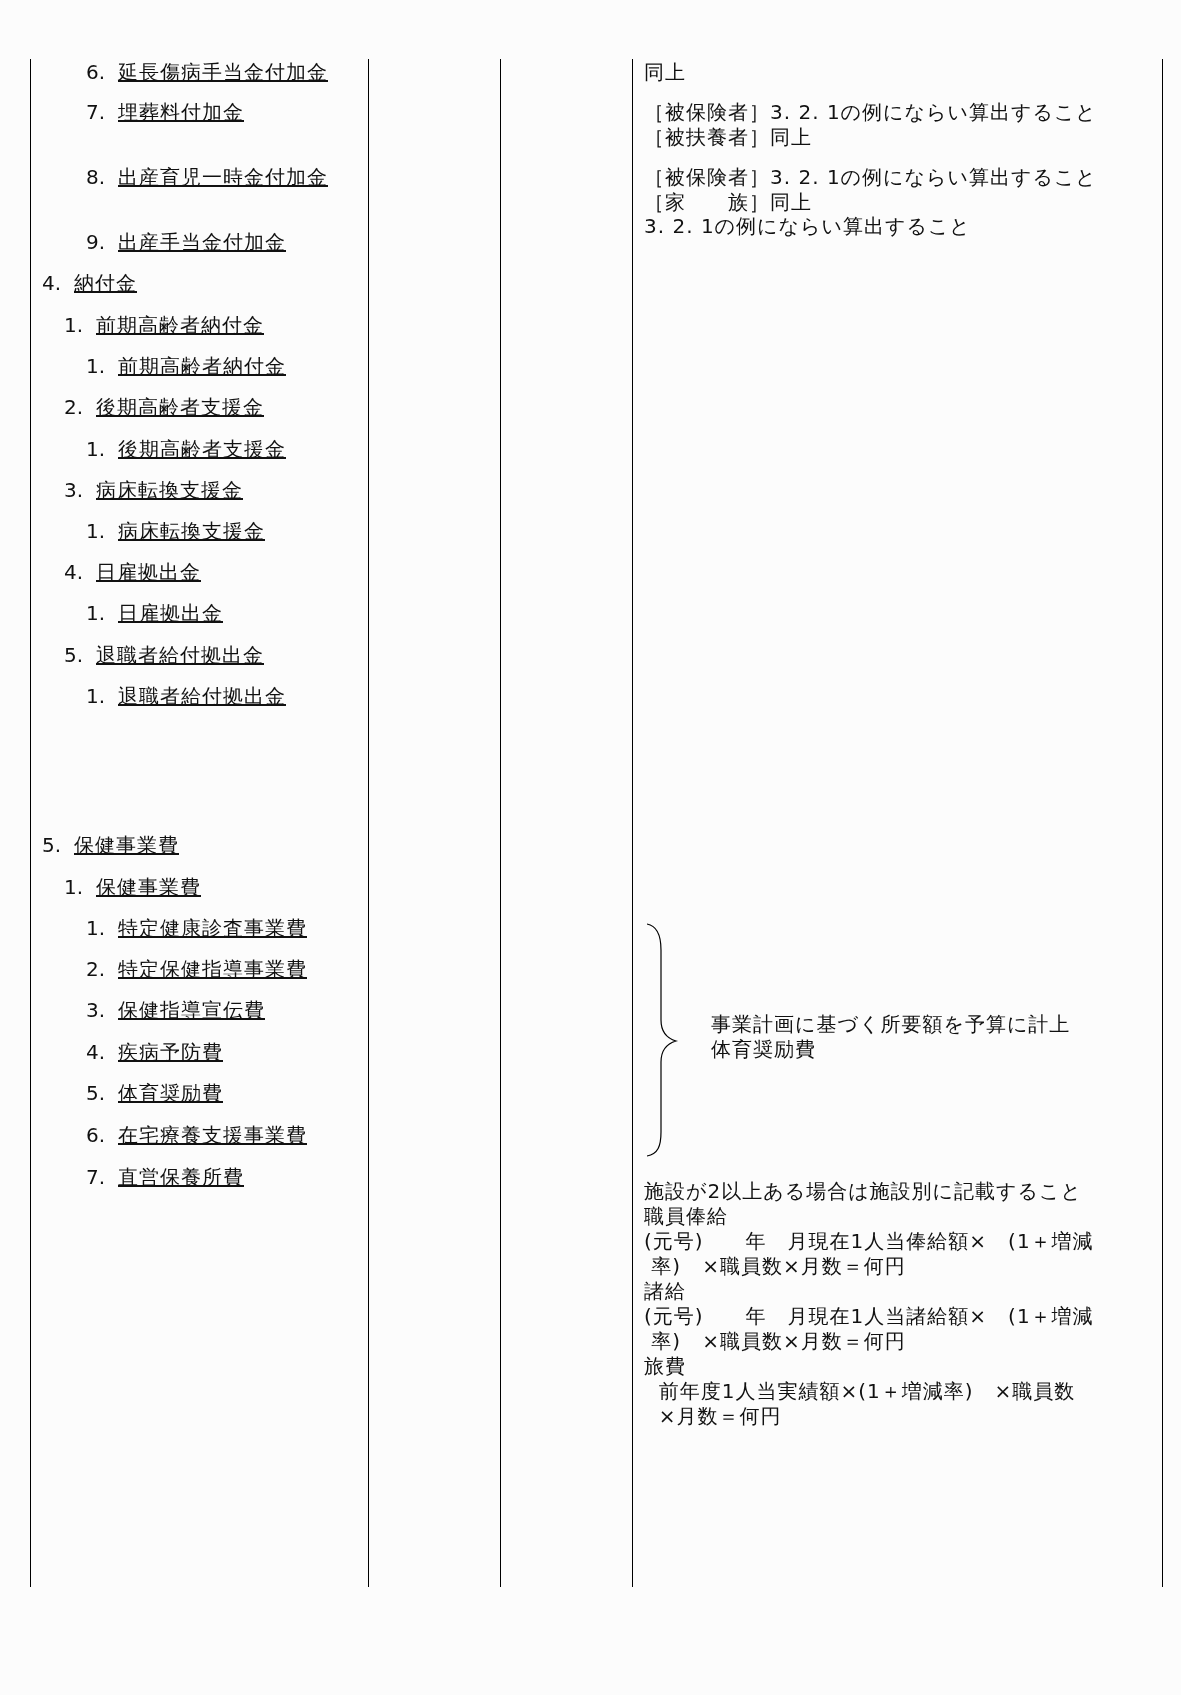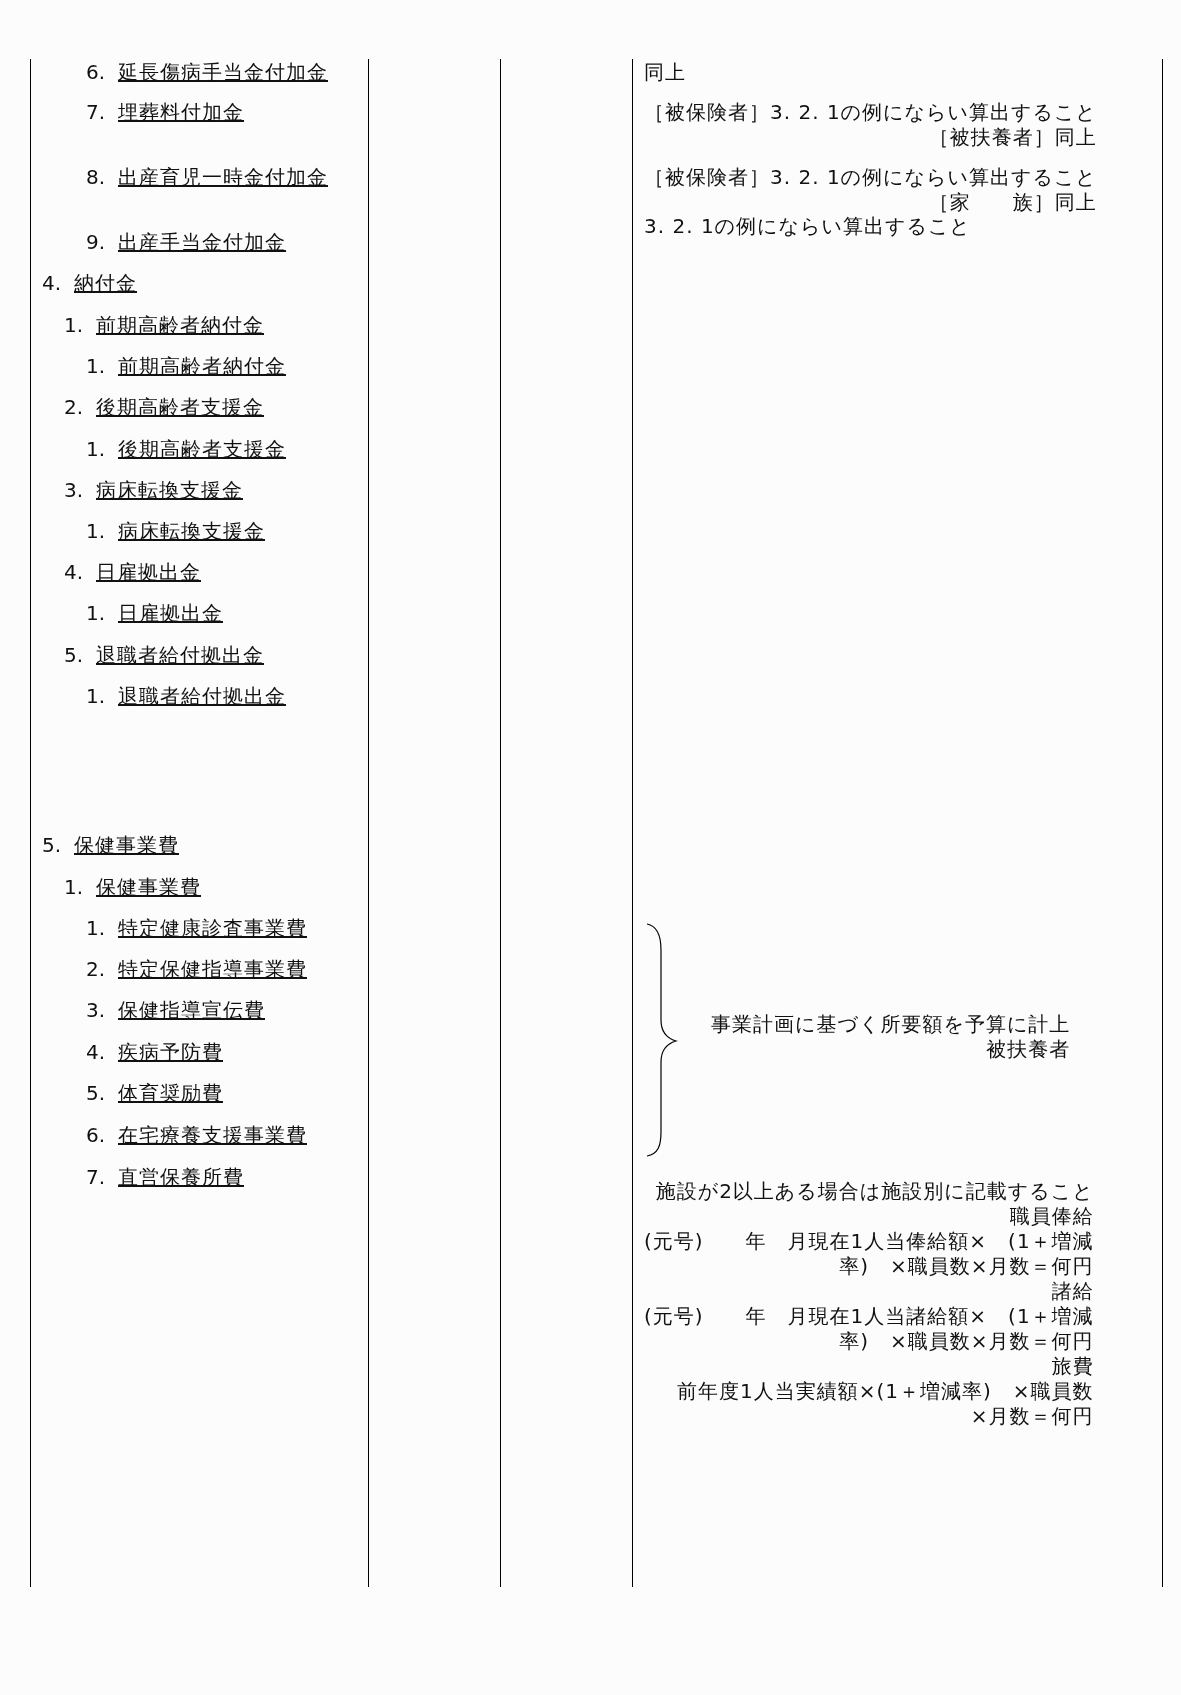--- a/index.html
+++ b/index.html
@@ -36,21 +36,20 @@
     top: 0;
     letter-spacing: 1px;
     text-decoration: underline;
   }
   .rtext {
     position: absolute;
     font-size: 20px;
     line-height: 25px;
     white-space: pre;
     letter-spacing: 1px;
-    text-align: right;
   }
   .brace {
     position: absolute;
     left: 640px;
     top: 920px;
     width: 44px;
     height: 240px;
   }
 </style>
 </head>
@@ -163,21 +162,21 @@
   </div>
   </div>
 <div id="right-col">
     <div class="rtext" style="left: 644px; top: 60px;">同上</div>
     <div class="rtext" style="left: 644px; top: 100px;">［被保険者］3. 2. 1の例にならい算出すること
 ［被扶養者］同上</div>
     <div class="rtext" style="left: 644px; top: 165px;">［被保険者］3. 2. 1の例にならい算出すること
 ［家　　族］同上</div>
     <div class="rtext" style="left: 644px; top: 214px;">3. 2. 1の例にならい算出すること</div>
     <div class="rtext" style="left: 711px; top: 1012px;">事業計画に基づく所要額を予算に計上
-被扶養者</div>
+体育奨励費</div>
     <div class="rtext" style="left: 644px; top: 1179px;">施設が2以上ある場合は施設別に記載すること
 職員俸給
 (元号)　　年　月現在1人当俸給額×　(1＋増減
  率)　×職員数×月数＝何円
 諸給
 (元号)　　年　月現在1人当諸給額×　(1＋増減
  率)　×職員数×月数＝何円
 旅費
   前年度1人当実績額×(1＋増減率)　×職員数
   ×月数＝何円</div>

